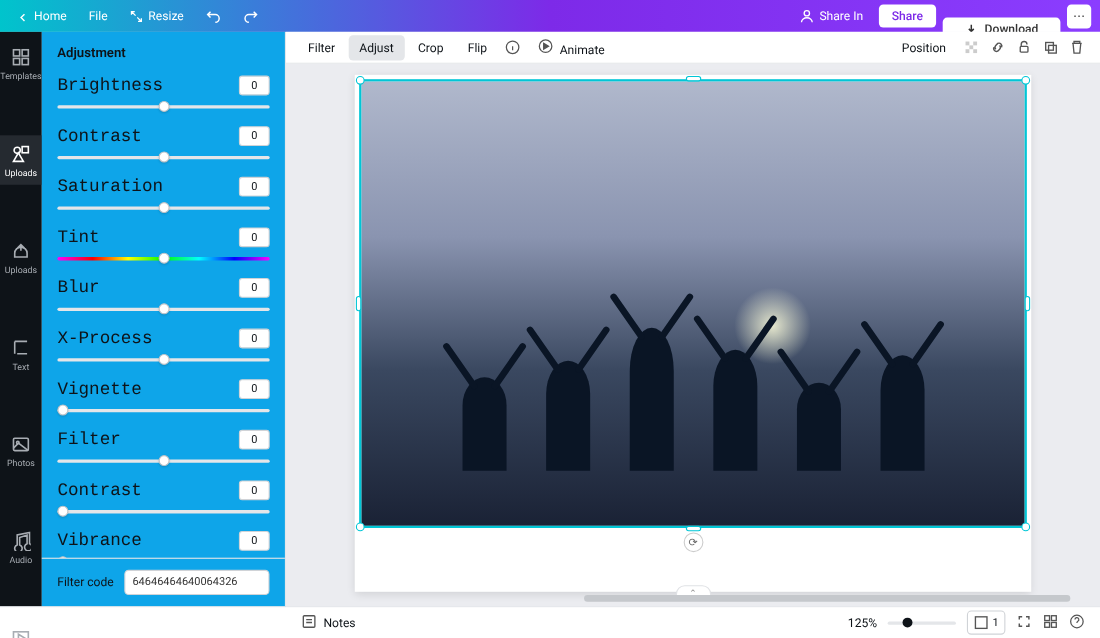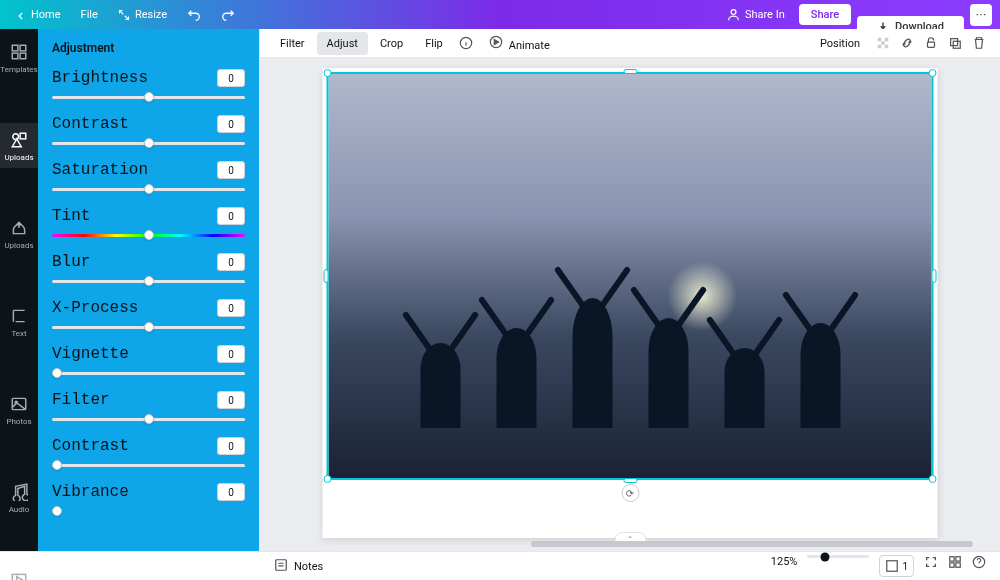--- a/index.html
+++ b/index.html
@@ -61,21 +61,21 @@
 .handle.mt { left: 50%; top: -5px; transform: translateX(-50%); border-radius: 3px; height: 5px; width: 14px; }
 .handle.mb { left: 50%; bottom: -5px; transform: translateX(-50%); border-radius: 3px; height: 5px; width: 14px; }
 .rotate-icon { position: absolute; left: 50%; bottom: -24px; transform: translateX(-50%); width: 18px; height: 18px; border: 1px solid #ccc; border-radius: 50%; background: #fff; display: flex; align-items: center; justify-content: center; font-size: 10px; color: #666; }
 .hscroll { position: absolute; bottom: 2px; left: 264px; right: 20px; height: 8px; }
 .hscroll-thumb { height: 6px; background: #c5c8cc; border-radius: 3px; width: 97%; margin: 0 auto; }
 .expand-tab { position: absolute; bottom: -8px; left: 50%; transform: translateX(-50%); width: 32px; height: 14px; background: #fff; border: 1px solid #e0e2e5; border-radius: 8px 8px 0 0; display: flex; align-items: center; justify-content: center; font-size: 8px; color: #888; }
 
 .bottombar { height: 29px; background: #fff; border-top: 1px solid #e4e6e9; display: flex; align-items: center; padding: 0 14px; font-size: 11px; color: #0e1318; }
 .bottombar svg { width: 14px; height: 14px; }
 .notes { display: flex; align-items: center; gap: 6px; margin-left: 260px; }
-.zoom-group { margin-left: auto; display: flex; gap: 10px; }
+.zoom-group { margin-left: auto; display: flex; align-items: center; gap: 10px; }
 .zoom-track { width: 62px; height: 3px; background: #e4e6e9; border-radius: 2px; position: relative; }
 .zoom-thumb { position: absolute; left: 28%; top: 50%; transform: translate(-50%,-50%); width: 9px; height: 9px; background: #0e1318; border-radius: 50%; }
 .page-ind { border: 1px solid #d0d3d7; border-radius: 4px; padding: 3px 5px; display: flex; align-items: center; gap: 3px; font-size: 10px; }
 
 .icon { display: inline-flex; }
 </style>
 </head>
 <body>
 
 <div class="topbar">
@@ -300,20 +300,24 @@
         <div class="slider-row">
           <div class="slider-head">
             <span class="slider-label">Vibrance</span>
             <input class="slider-value" value="0" style="">
           </div>
           <div class="slider-track">
             <div class="slider-thumb left"></div>
           </div>
         </div>
       </div>
+    <div class="panel-footer">
+      <span class="filter-code-label">Filter code</span>
+      <input class="filter-code-input" value="64646464640064326" style="">
+    </div>
   </div>
 
   <div class="canvas-area">
     <div class="toolbar">
       <div class="toolbar-btn"><span>Filter</span></div>
       <div class="toolbar-btn active"><span>Adjust</span></div>
       <div class="toolbar-btn"><span>Crop</span></div>
       <div class="toolbar-btn"><span>Flip</span></div>
       <div class="toolbar-icon">
           <svg viewBox="0 0 16 16" width="14" height="14" fill="none" stroke="#555" stroke-width="1.3">

